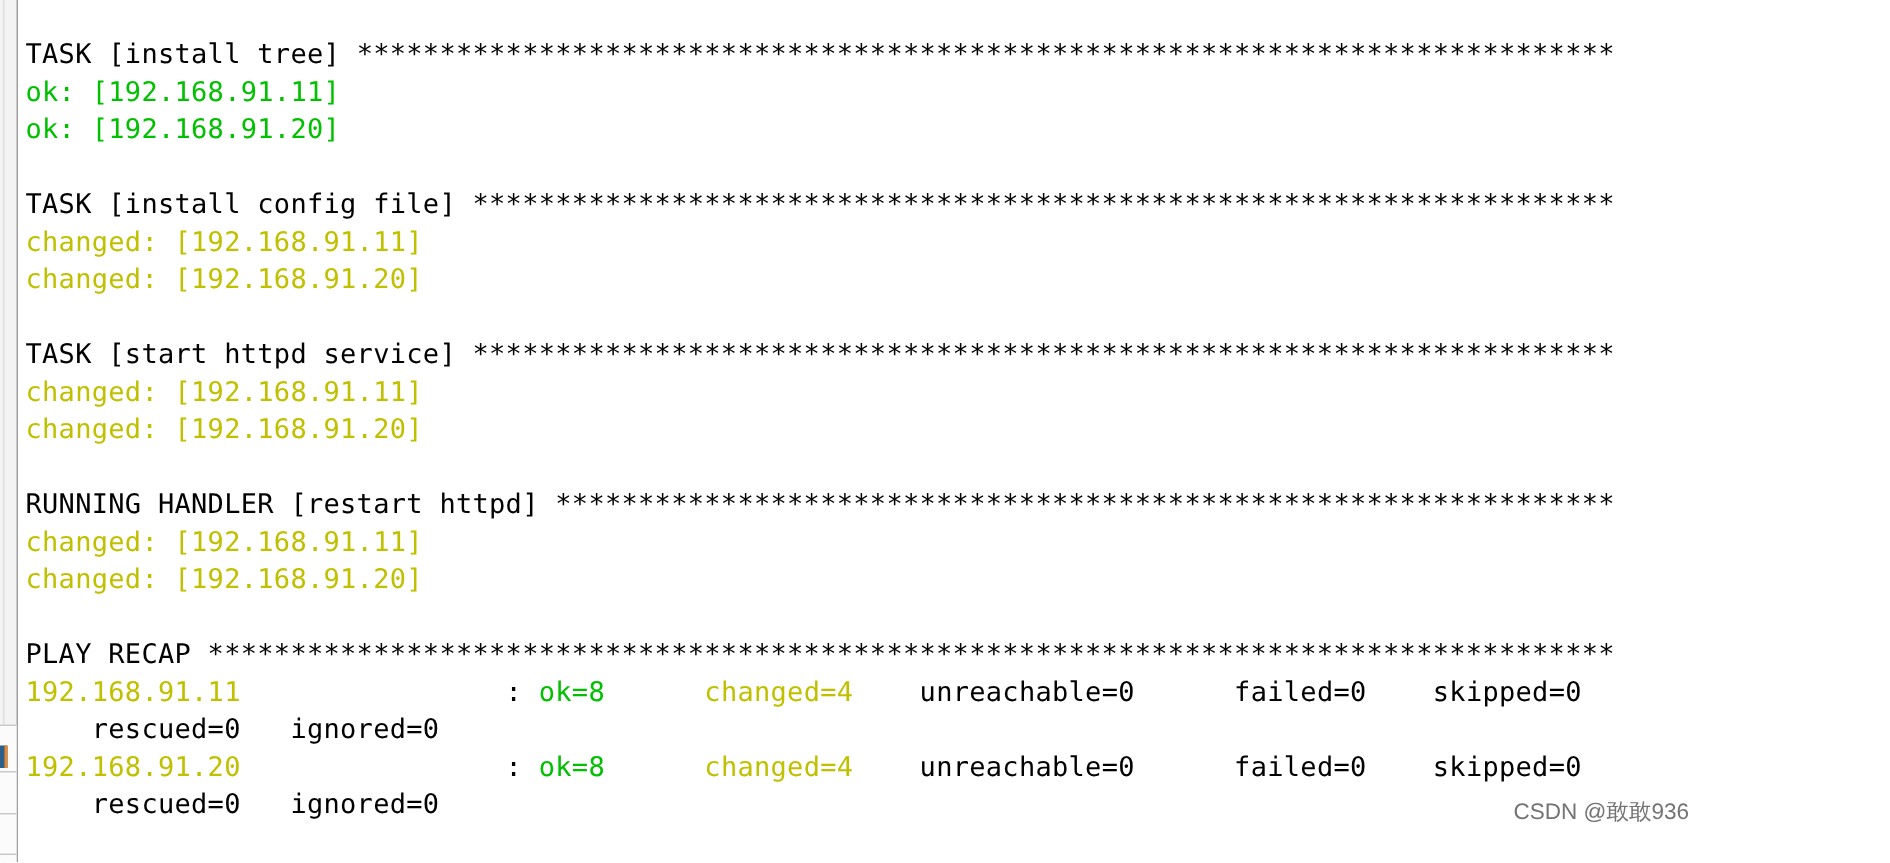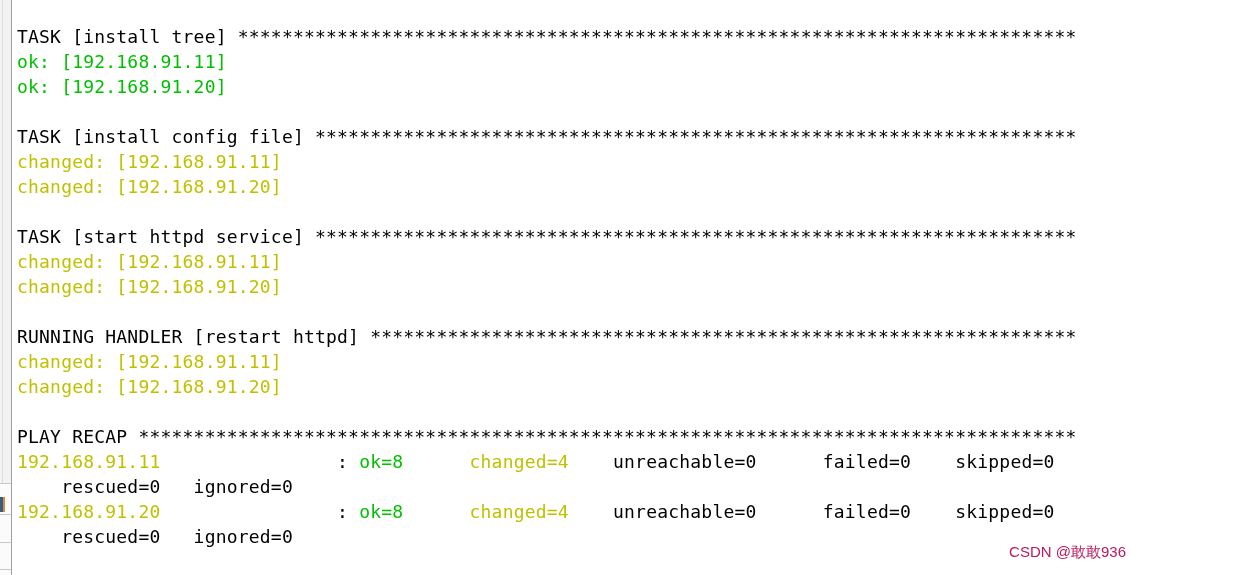--- a/index.html
+++ b/index.html
@@ -41,23 +41,23 @@
   .terminal{
     position:absolute;left:12px;top:0;right:0;bottom:0;
     padding:24px 0 0 5px;
     font-family:"DejaVu Sans Mono", monospace;
     font-size:18px;line-height:25px;letter-spacing:0.2px;
     white-space:pre;
     color:#000000;
   }
   .term-line{height:25px;}
   .watermark{
-    position:absolute;right:14px;bottom:13px;
+    position:absolute;right:14px;bottom:24px;
     font-family:"Liberation Sans", sans-serif;
-    font-size:15px;color:#be185d;
+    font-size:15px;color:#737373;
   }
 </style>
 </head>
 <body>
 
 <div class="screen">
 
   <div class="bg-strip">
     <div class="strip-vline"></div>
     <div class="strip-rows">

